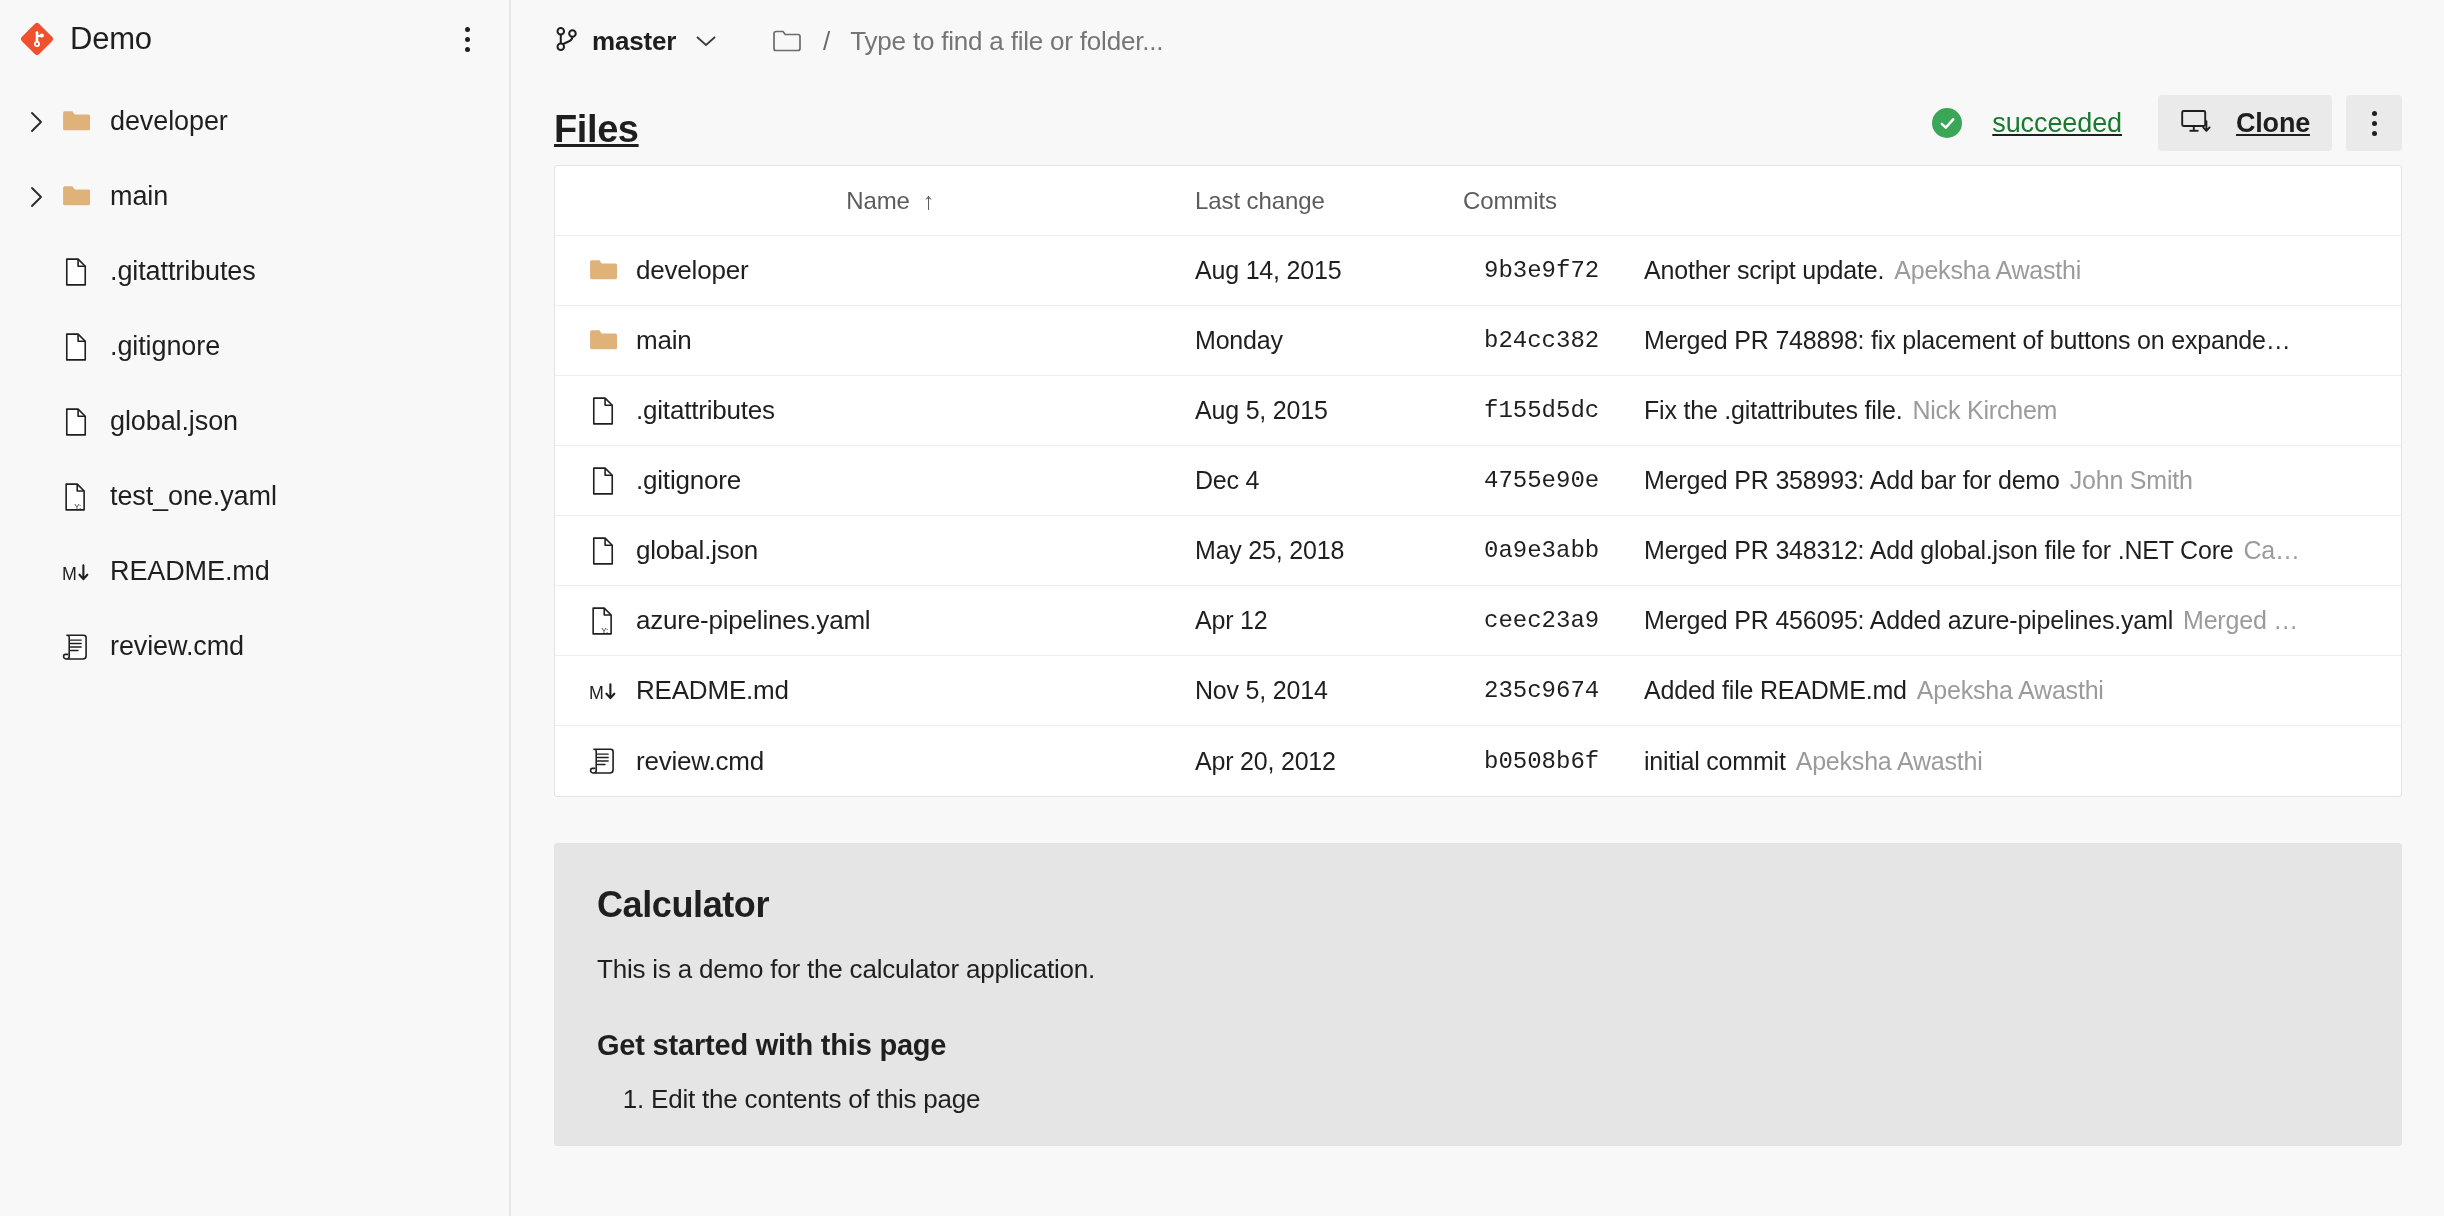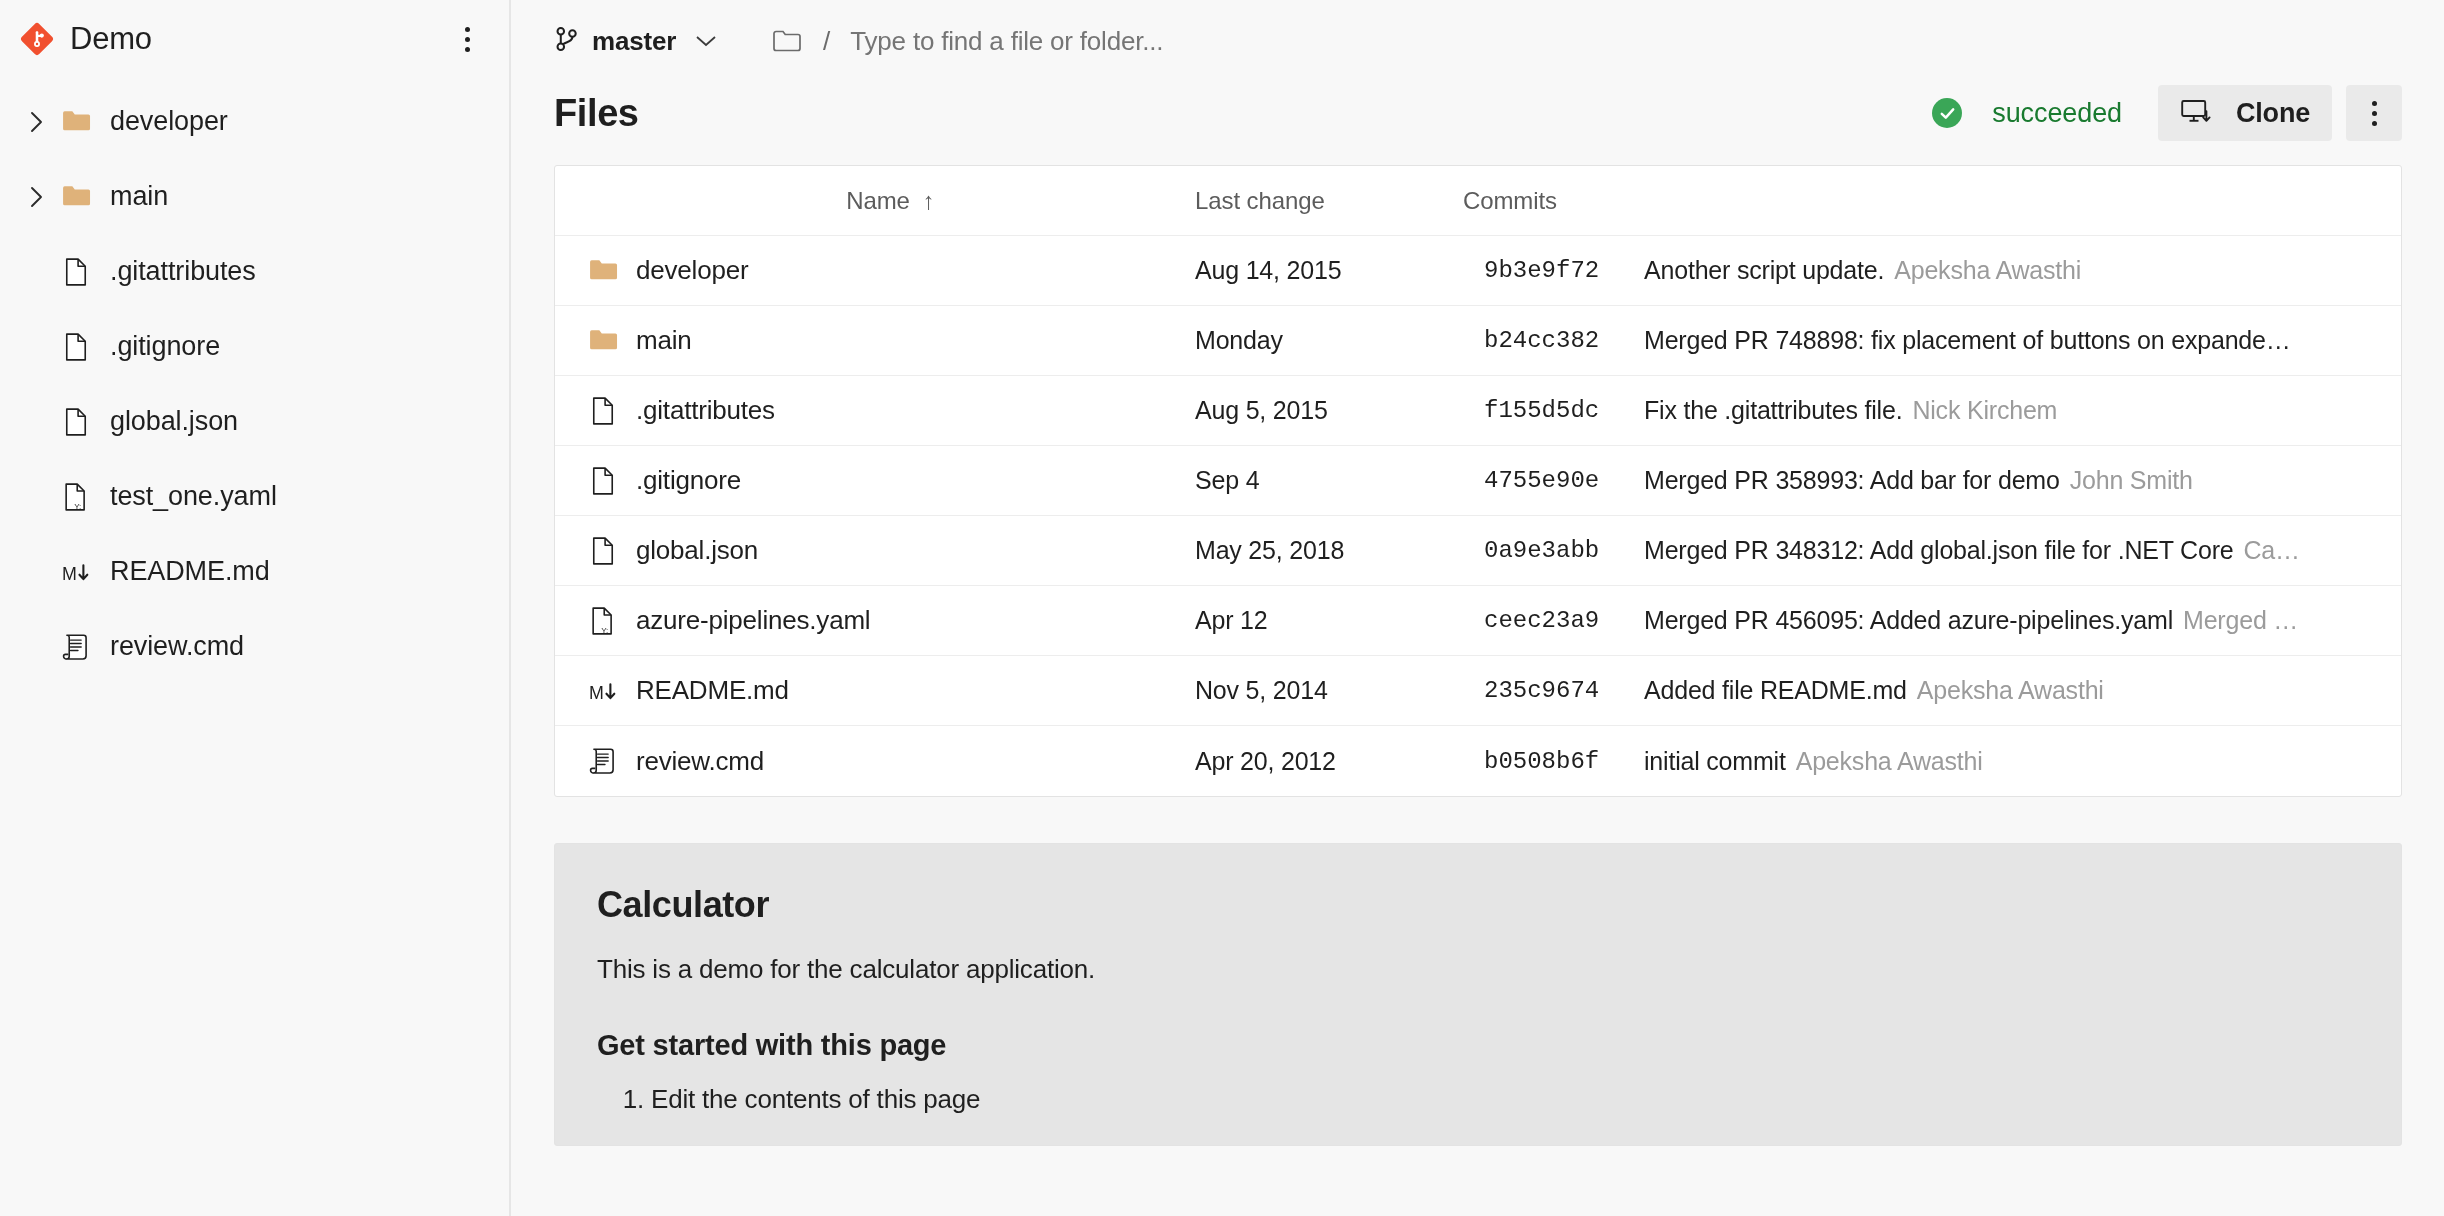--- a/index.html
+++ b/index.html
@@ -72,22 +72,22 @@
   .crumb-folder { margin-left: 54px; display: flex; align-items: center; cursor: pointer; }
   .crumb-slash { margin-left: 21px; font-size: 26px; color: #6b6b6b; }
   .path-input {
     margin-left: 20px; font-size: 26px; color: #8a8a8a;
     background: transparent; border: none; outline: none;
     width: 700px; font-family: "Liberation Sans", sans-serif;
     letter-spacing: -0.2px;
   }
 
   .page-head {
-    display: flex; align-items: center;
-    padding: 0 42px 0 43px; height: 76px; margin-top: 8px;
+    display: flex; align-items: flex-end;
+    padding: 0 42px 0 43px; height: 76px; margin-top: 8px; text-decoration: underline;
   }
   .page-title { font-size: 38px; font-weight: bold; letter-spacing: -0.4px; color: #1f1f1f; }
   .head-right { margin-left: auto; display: flex; align-items: center; }
   .status {
     display: flex; align-items: center; margin-right: 36px; cursor: pointer; gap: 14px;
   }
   .status-check {
     width: 30px; height: 30px; border-radius: 50%;
     background: #3aa657; display: flex; align-items: center;
     justify-content: center; flex: 0 0 30px;
@@ -440,21 +440,21 @@
           <div class="trow">
             <div class="col-name cell-name">
               <span class="row-icon">
                 <svg viewBox="0 0 24 26" width="30" height="32">
                   <path d="M4.5 2.5 h9.2 l5.8 5.8 v15.2 h-15 Z" fill="#fff" stroke="#1f1f1f" stroke-width="1.3" stroke-linejoin="round"></path>
                   <path d="M13.7 2.5 v5.8 h5.8" fill="none" stroke="#1f1f1f" stroke-width="1.3" stroke-linejoin="round"></path>
                 </svg>
               </span>
               <span class="row-name">.gitignore</span>
             </div>
-            <div class="col-date cell-date">Sep 4</div>
+            <div class="col-date cell-date">Dec 4</div>
             <div class="col-commit cell-commit">4755e90e</div>
             <div class="col-msg cell-msg"><span>Merged PR 358993: Add bar for demo</span><span class="author">John Smith</span></div>
           </div>
           <div class="trow">
             <div class="col-name cell-name">
               <span class="row-icon">
                 <svg viewBox="0 0 24 26" width="30" height="32">
                   <path d="M4.5 2.5 h9.2 l5.8 5.8 v15.2 h-15 Z" fill="#fff" stroke="#1f1f1f" stroke-width="1.3" stroke-linejoin="round"></path>
                   <path d="M13.7 2.5 v5.8 h5.8" fill="none" stroke="#1f1f1f" stroke-width="1.3" stroke-linejoin="round"></path>
                 </svg>

